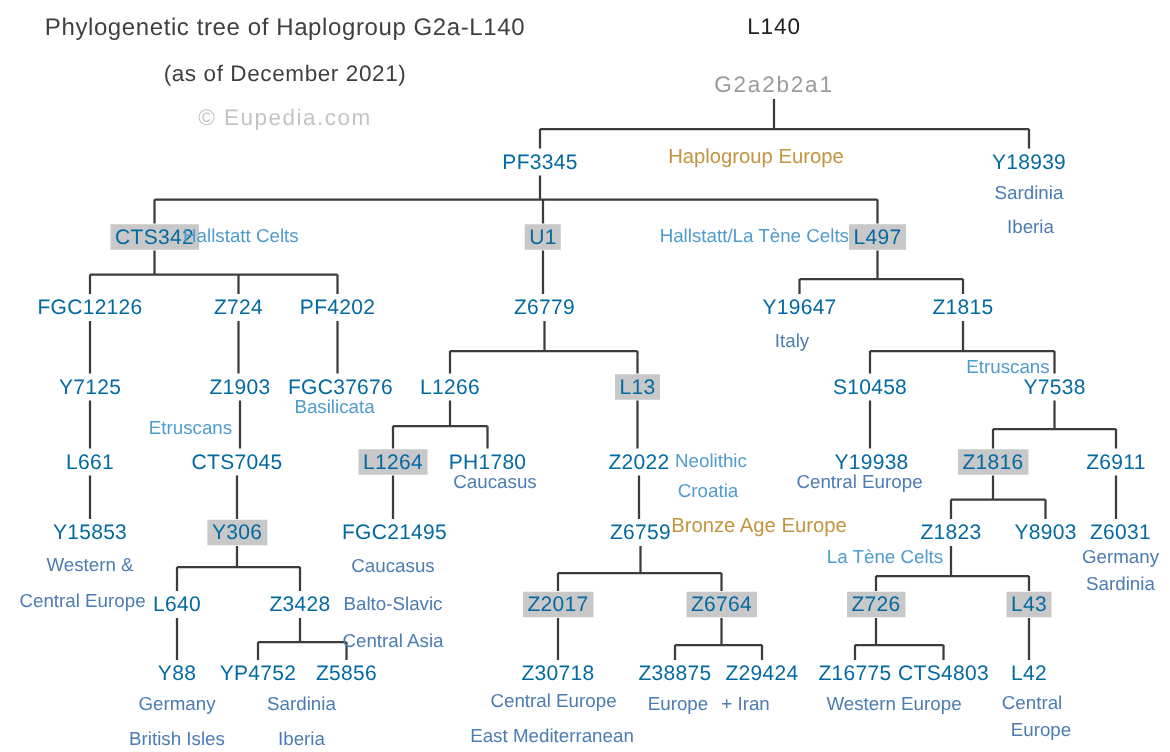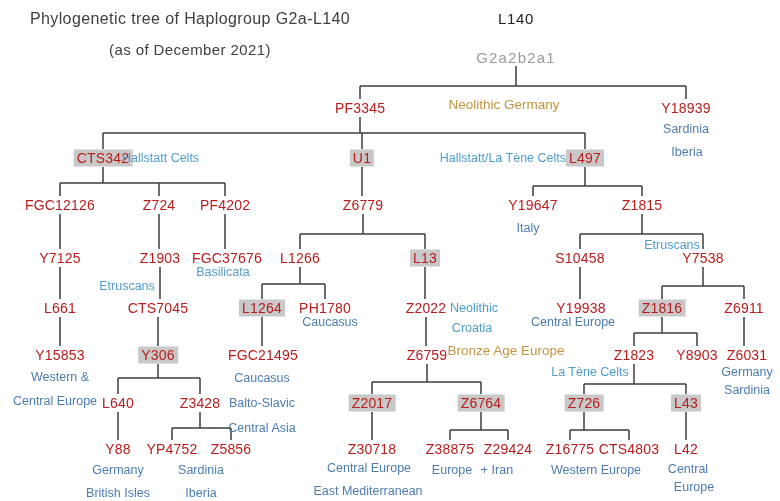--- a/index.html
+++ b/index.html
@@ -7,21 +7,21 @@
     position:relative;width:780px;height:498px;background:#ffffff;overflow:hidden;
     font-family:"Liberation Sans","DejaVu Sans",sans-serif;
   }
   #edges{position:absolute;left:0;top:0;width:780px;height:501px;}
   .titleblock{position:absolute;left:5px;top:10px;width:370px;text-align:center;color:#3f3f3f;}
   .titleblock .t1{font-size:16px;letter-spacing:.4px;}
   .titleblock .t2{font-size:15px;margin-top:13px;letter-spacing:.4px;}
   .titleblock .wm{font-size:15px;margin-top:12px;color:#c4c4c4;letter-spacing:1px;}
   .node{
     position:absolute;transform:translate(-50%,-50%);
-    font-size:14px;color:#b91c1c;white-space:nowrap;letter-spacing:.2px;line-height:17px;
+    font-size:14px;color:#0369a1;white-space:nowrap;letter-spacing:.2px;line-height:17px;
   }
   .node.hl{background:#c8c8c8;padding:0 3px;}
   .node.root{font-size:15px;color:#222;letter-spacing:.6px;}
   .node.hg{font-size:15px;color:#9b9b9b;letter-spacing:1.2px;}
   .ann{position:absolute;font-size:12.5px;white-space:nowrap;line-height:15px;}
   .ann.center{transform:translate(-50%,-50%);}
   .ann.left{transform:translate(0,-50%);}
   .ann.right{transform:translate(-100%,-50%);}
   .ann.place{color:#4d7cb2;}
   .ann.tribe{color:#4f9ccd;}
@@ -107,20 +107,21 @@
       <line x1="584" y1="412" x2="584" y2="430" stroke="#3c3c3c" stroke-width="1.5"></line>
       <line x1="570" y1="430" x2="629" y2="430" stroke="#3c3c3c" stroke-width="1.5"></line>
       <line x1="570" y1="430" x2="570" y2="440" stroke="#3c3c3c" stroke-width="1.5"></line>
       <line x1="629" y1="430" x2="629" y2="440" stroke="#3c3c3c" stroke-width="1.5"></line>
       <line x1="686" y1="412" x2="686" y2="440" stroke="#3c3c3c" stroke-width="1.5"></line>
       <line x1="744" y1="317" x2="744" y2="346" stroke="#3c3c3c" stroke-width="1.5"></line>
     </svg>
   <div class="titleblock">
     <div class="t1">Phylogenetic tree of Haplogroup G2a-L140</div>
     <div class="t2">(as of December 2021)</div>
+    <div class="wm">© Eupedia.com</div>
   </div>
   <div id="nodes">
       <div class="node root" style="left: 516px; top: 18px;">L140</div>
       <div class="node hg" style="left: 516px; top: 57px;">G2a2b2a1</div>
       <div class="node" style="left: 360px; top: 108px;">PF3345</div>
       <div class="node" style="left: 686px; top: 108px;">Y18939</div>
       <div class="node hl" style="left: 103px; top: 158px;">CTS342</div>
       <div class="node hl" style="left: 362px; top: 158px;">U1</div>
       <div class="node hl" style="left: 585px; top: 158px;">L497</div>
       <div class="node" style="left: 60px; top: 205px;">FGC12126</div>
@@ -161,21 +162,21 @@
       <div class="node" style="left: 634px; top: 355px;">Z1823</div>
       <div class="node" style="left: 697px; top: 355px;">Y8903</div>
       <div class="node" style="left: 747px; top: 355px;">Z6031</div>
       <div class="node hl" style="left: 584px; top: 403px;">Z726</div>
       <div class="node hl" style="left: 686px; top: 403px;">L43</div>
       <div class="node" style="left: 570px; top: 449px;">Z16775</div>
       <div class="node" style="left: 629px; top: 449px;">CTS4803</div>
       <div class="node" style="left: 686px; top: 449px;">L42</div>
     </div>
   <div id="anns">
-      <div class="ann period center" style="left: 504px; top: 104px;">Neolithic Germany</div>
+      <div class="ann period center" style="left: 504px; top: 104px;">Haplogroup Europe</div>
       <div class="ann tribe left" style="left: 122px; top: 158px;">Hallstatt Celts</div>
       <div class="ann tribe right" style="left: 566px; top: 158px;">Hallstatt/La Tène Celts</div>
       <div class="ann place center" style="left: 686px; top: 129px;">Sardinia</div>
       <div class="ann place center" style="left: 687px; top: 152px;">Iberia</div>
       <div class="ann tribe center" style="left: 127px; top: 286px;">Etruscans</div>
       <div class="ann tribe center" style="left: 223px; top: 272px;">Basilicata</div>
       <div class="ann place center" style="left: 330px; top: 322px;">Caucasus</div>
       <div class="ann place center" style="left: 262px; top: 378px;">Caucasus</div>
       <div class="ann place center" style="left: 262px; top: 403px; text-align: center;">Balto-Slavic</div>
       <div class="ann place center" style="left: 262px; top: 428px;">Central Asia</div>

